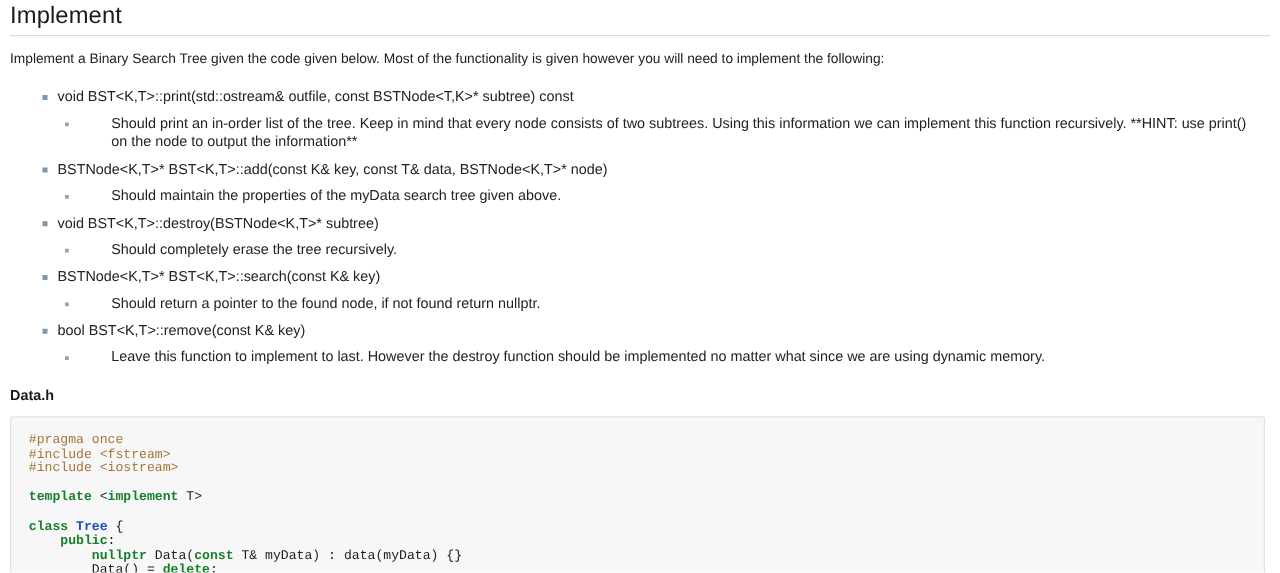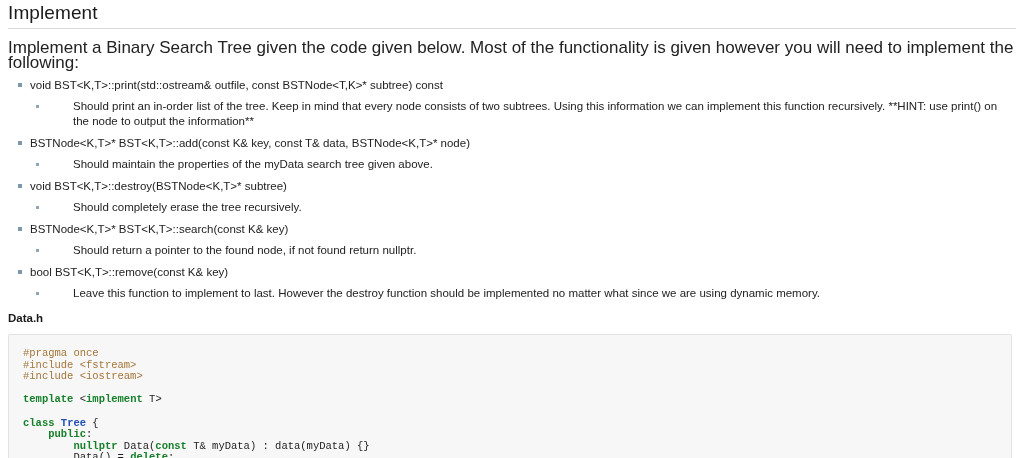--- a/index.html
+++ b/index.html
@@ -30,28 +30,28 @@
     letter-spacing: 0.1px;
   }
   .title-rule {
     height: 1px;
     background: #d8d8d8;
     border: 0;
     margin: 0 0 11px 0;
     width: 1008px;
   }
   .intro {
-    font-size: 17px;
+    font-size: 11px;
     line-height: 15px;
     margin: 0 0 8px 0;
     color: #222;
   }
   ul.lvl1 {
     list-style: none;
-    margin: 0;
+    margin: 16px;
     padding: 0;
   }
   ul.lvl1 > li.item {
     margin: 0;
     padding: 0;
   }
   .bullet-row {
     display: flex;
     align-items: flex-start;
     font-size: 11.5px;

